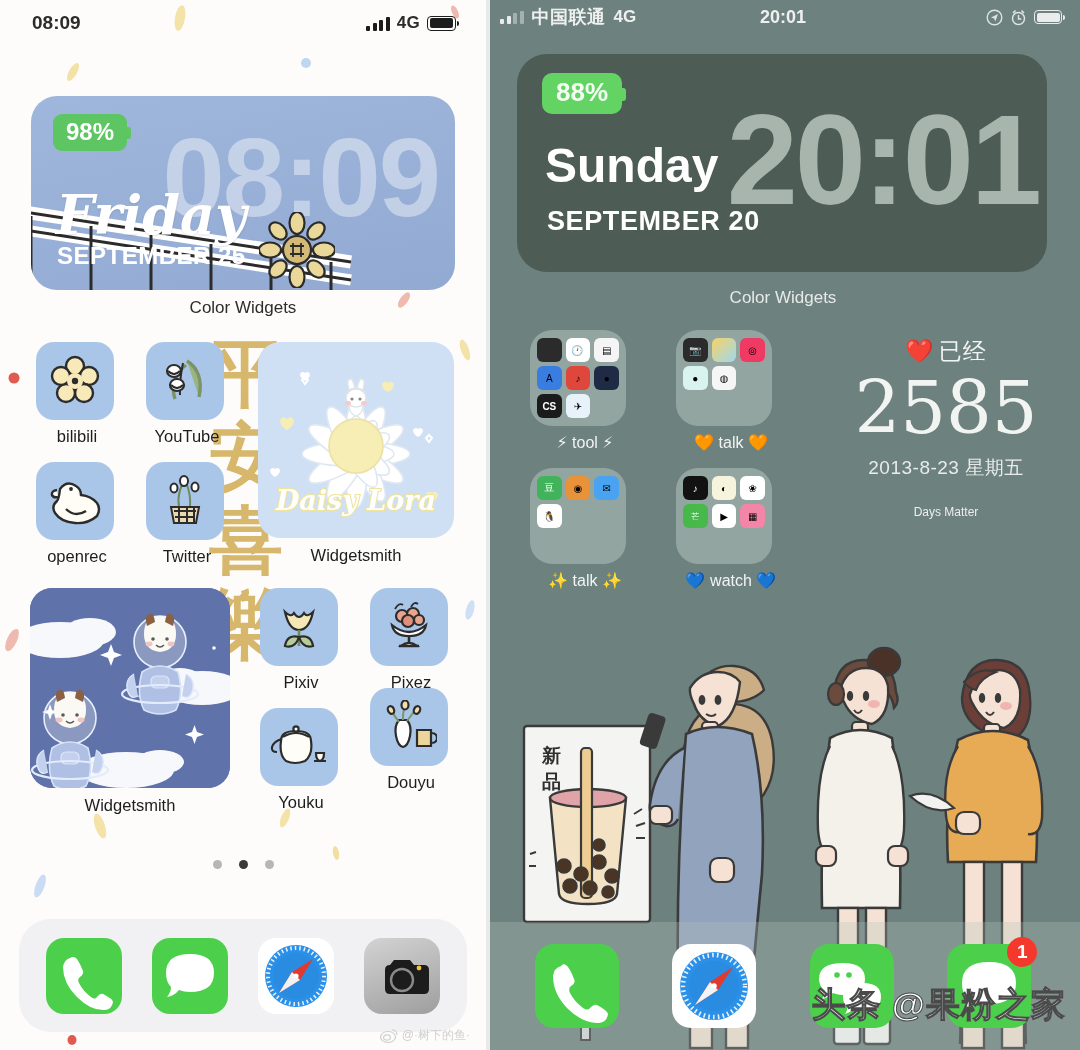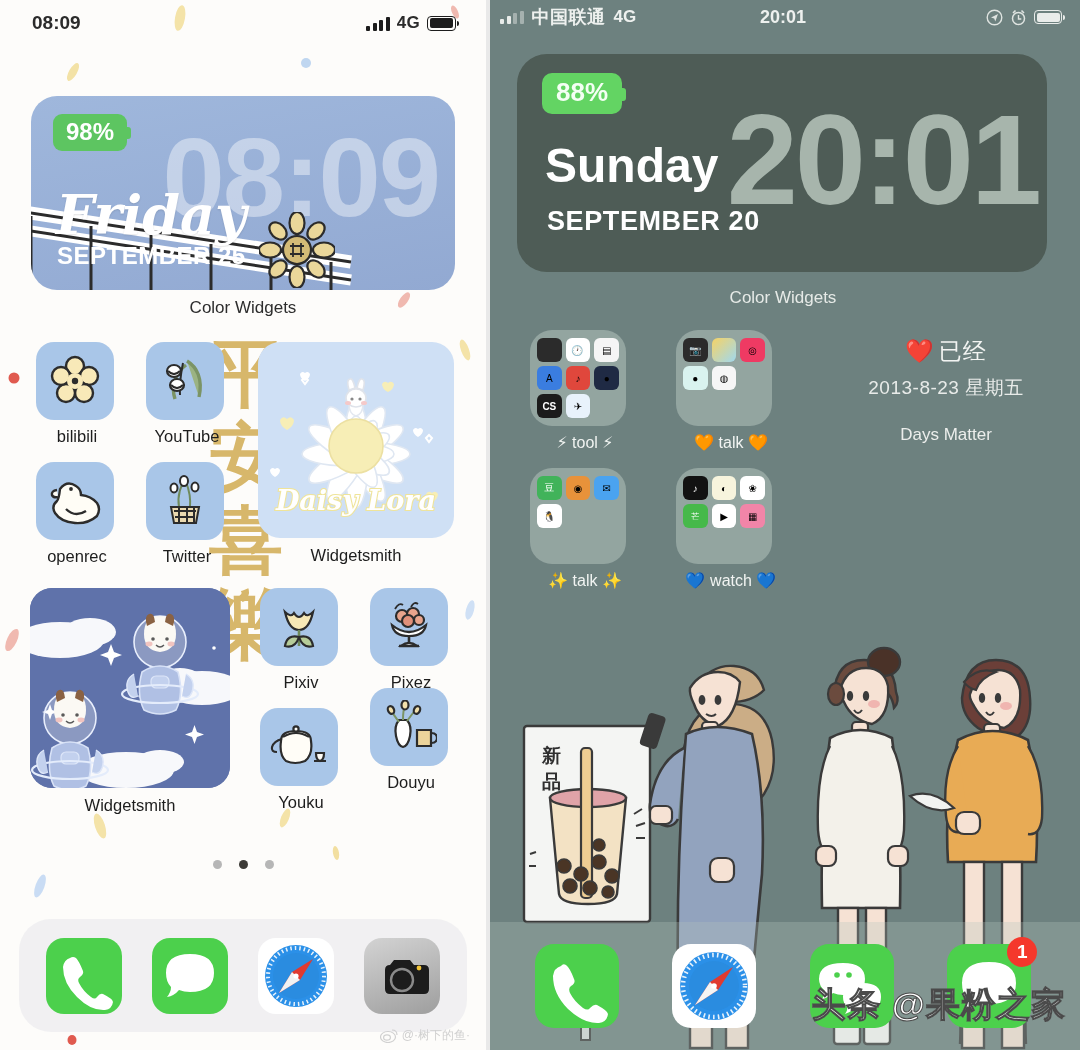--- a/index.html
+++ b/index.html
@@ -221,21 +221,21 @@
     display:flex;align-items:center;justify-content:center;font-size:10px;overflow:hidden;}
   .folder-label { margin-top: 7px; text-align:center; font-size:16px; color:#f1f4f2; white-space: nowrap;}
 
   .daysmatter {
     position:absolute; right: 16px; top: 336px; width: 236px; text-align:center;
     color: #f2f4f2; z-index: 6;
   }
   .dm-top { font-size: 23px; font-weight: 500; letter-spacing:1px; display:flex; align-items:center; justify-content:center; gap:4px;}
   .dm-num { font-family:"DejaVu Serif","Liberation Serif",serif; font-size: 72px; line-height:1.05; margin-top: 4px; font-weight: 400;}
   .dm-date { font-size: 19px; margin-top: 8px; letter-spacing:.5px; color:#e8ebe9;}
-  .dm-label { font-size: 17px; margin-top: 24px; color:#eceeec;}
+  .dm-label { font-size: 12px; margin-top: 24px; color:#eceeec;}
 
   .dock-r {
     position: absolute; left: 0; right: 0; bottom: 0; height: 128px;
     background: rgba(180,195,190,.30);
     display:flex; align-items:center; justify-content: space-around;
     z-index: 10; padding: 0 22px;
   }
   .dock-icon-r { width: 84px; height: 84px; border-radius: 19px; position:relative; overflow: visible;}
   .dock-icon-r > .inner { width:100%;height:100%;border-radius:19px;overflow:hidden;}
   .badge-count {
@@ -802,20 +802,21 @@
         <span class="mini" style="background:transparent"></span>
       </div>
       <div class="folder-label">💙 watch 💙</div>
     </div>
 
     <div class="daysmatter">
       <div class="dm-top">
         <span>❤️</span>
         <span>已经</span>
       </div>
+      <div class="dm-num">2585</div>
       <div class="dm-date">2013-8-23 星期五</div>
       <div class="dm-label">Days Matter</div>
     </div>
 
     <div class="dock-r">
       <div class="dock-icon-r">
         <div class="inner" style="background:#4cd04c">
           <svg width="84" height="84" viewBox="0 0 84 84">
               <path d="M26 22 q-7 2 -8 10 q0 18 15 33 q16 15 31 14 q8-1 9-9 q0-3 -11-9 q-3-1 -7 3 q-2 3 -7 0 q-9-7 -13-15 q-2-5 1-7 q5-3 3-7 q-4-11 -8-14 q-3-2 -5 1z" fill="#fff"></path>
             </svg>

